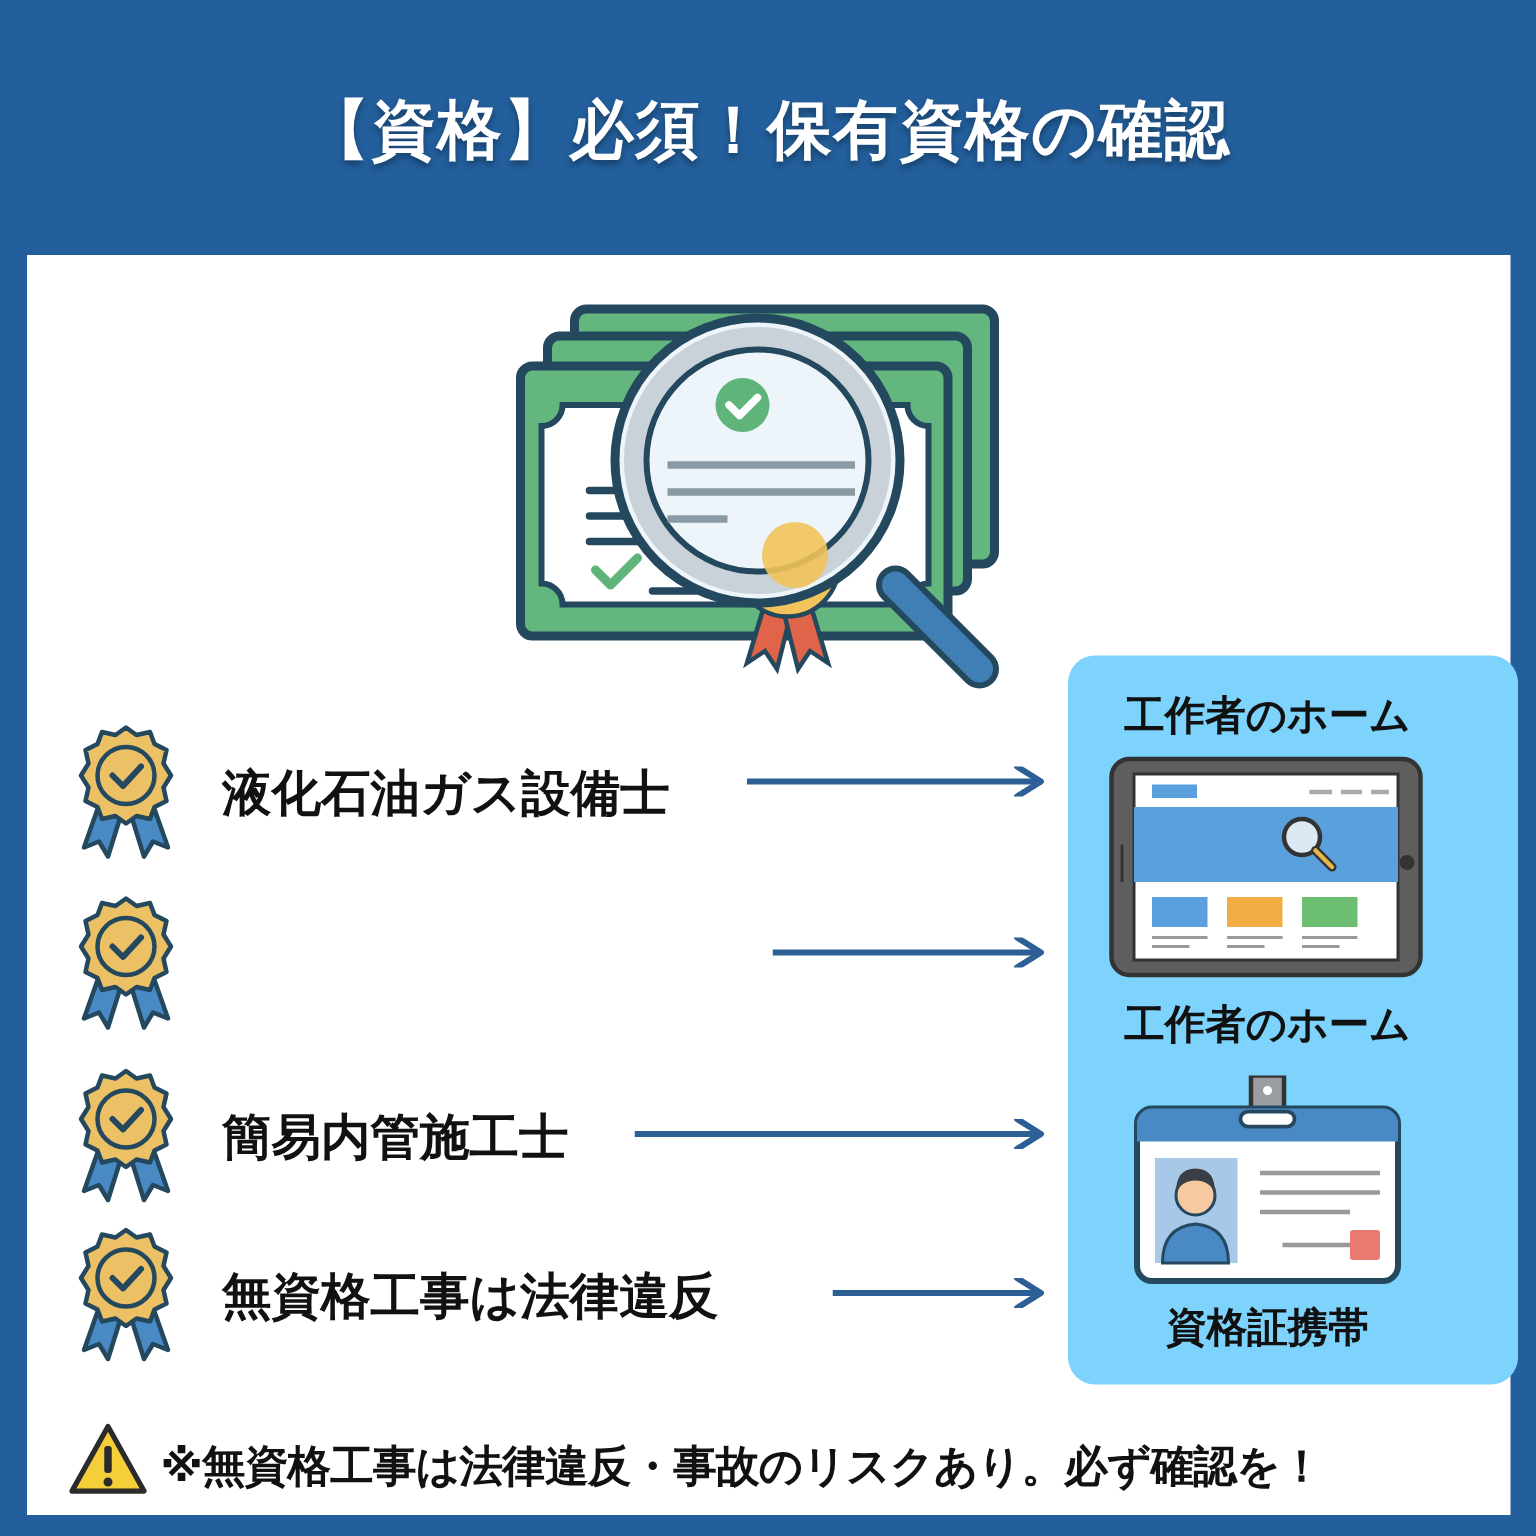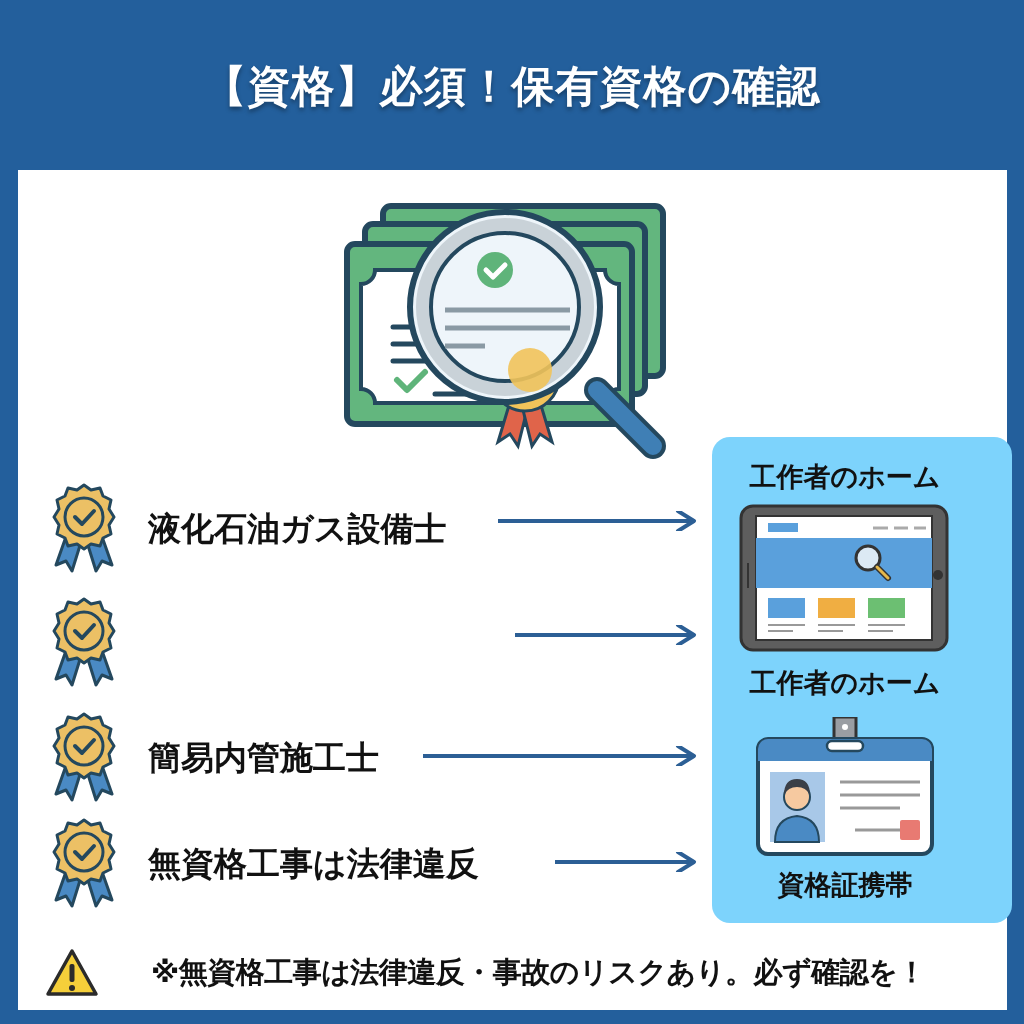--- a/index.html
+++ b/index.html
@@ -29,21 +29,21 @@
     position:absolute; left:712px; top:437px; width:300px; height:486px;
     background:#7dd3fc; border-radius:18px;
   }
   .side-label {
     position:absolute; left:0; width:266px; text-align:center;
     font-size:27px; font-weight:bold; color:#111;
   }
   .tablet { position:absolute; left:26px; top:66px; width:212px; height:150px; }
   .idcard { position:absolute; left:43px; top:280px; width:180px; height:140px; }
   .warning {
-    position:absolute; left:45px; top:948px; display:flex; align-items:center;gap:44px;
+    position:absolute; left:45px; top:948px; display:flex; align-items:flex-end;
   }
   .warn-icon { width:54px; height:50px; }
   .warn-text {
     margin-left:8px; font-size:29px; font-weight:bold; color:#111; letter-spacing:-0.5px;
   }
 </style>
 </head>
 <body>
 
 <div class="title">【資格】必須！保有資格の確認</div>

